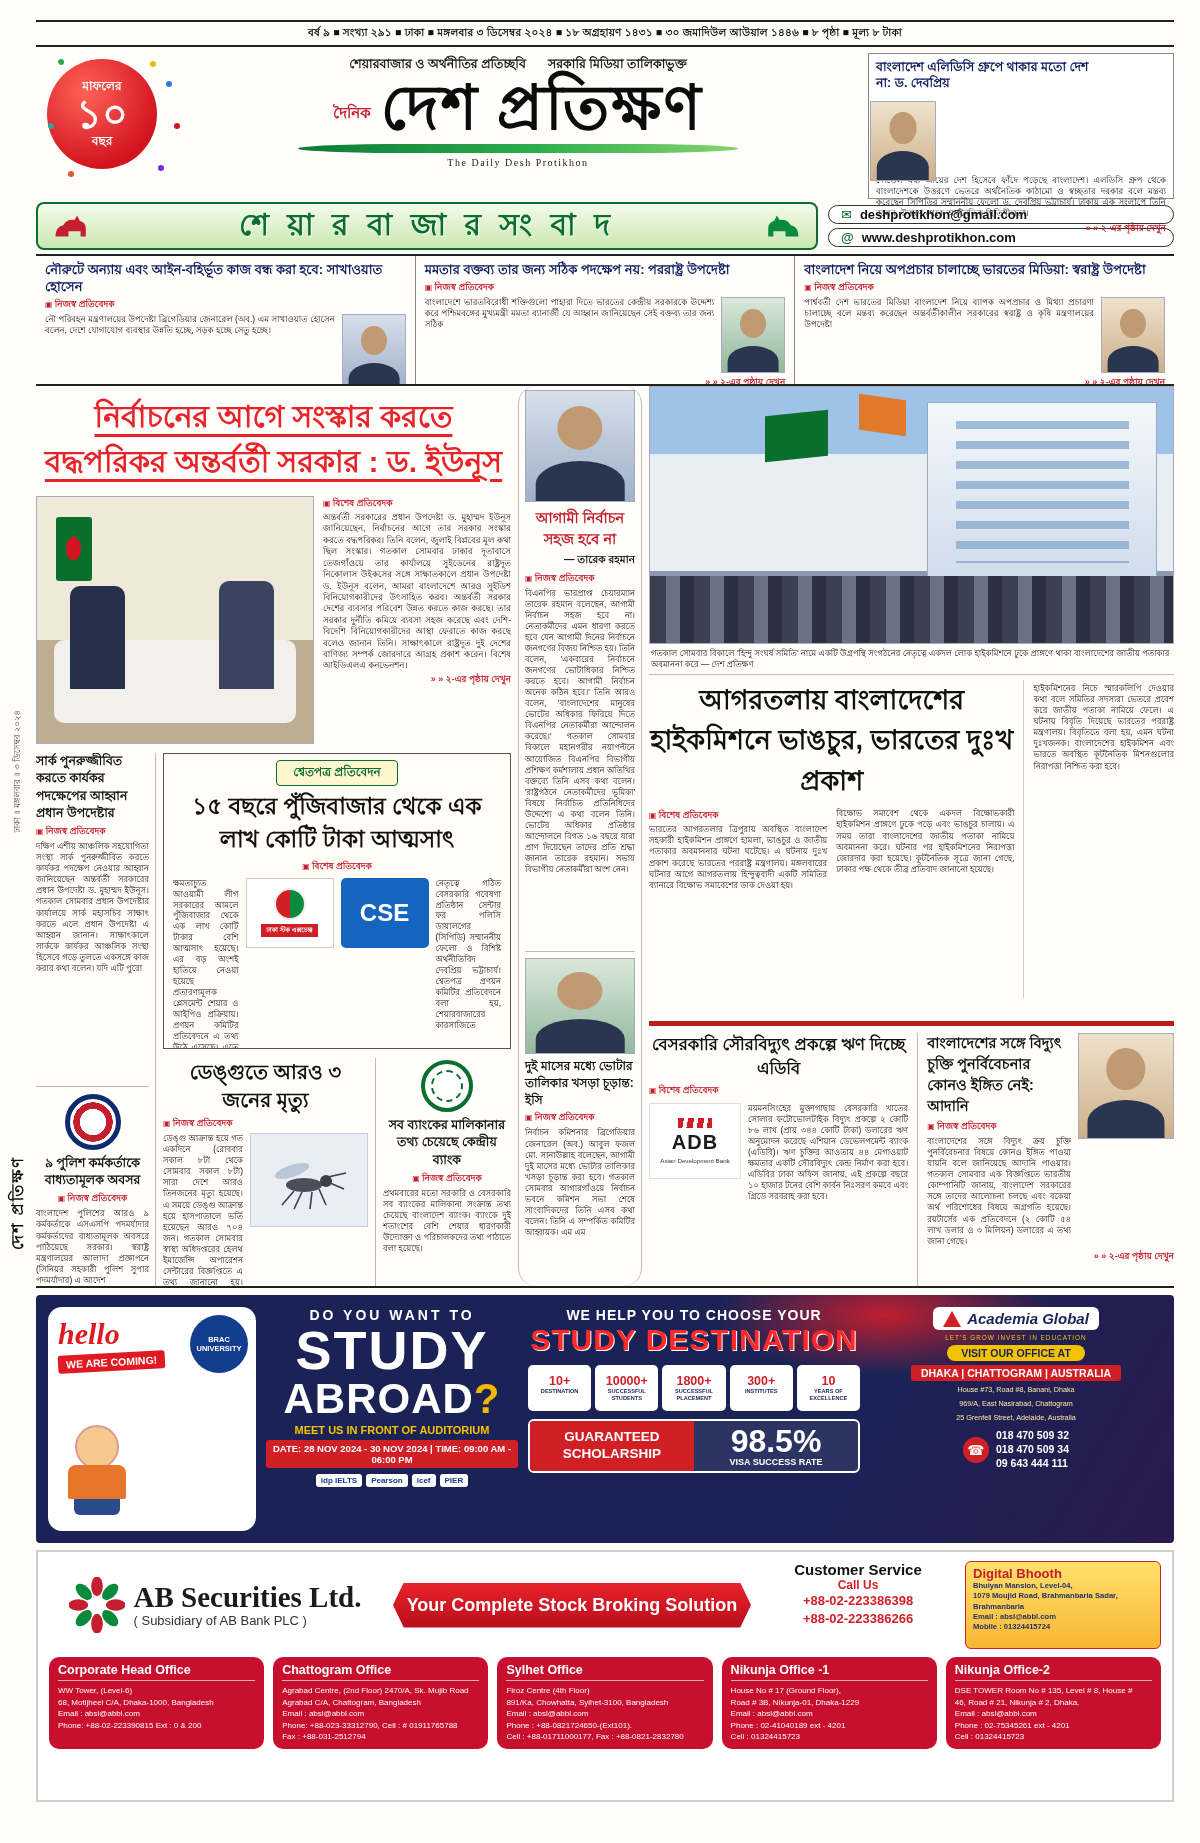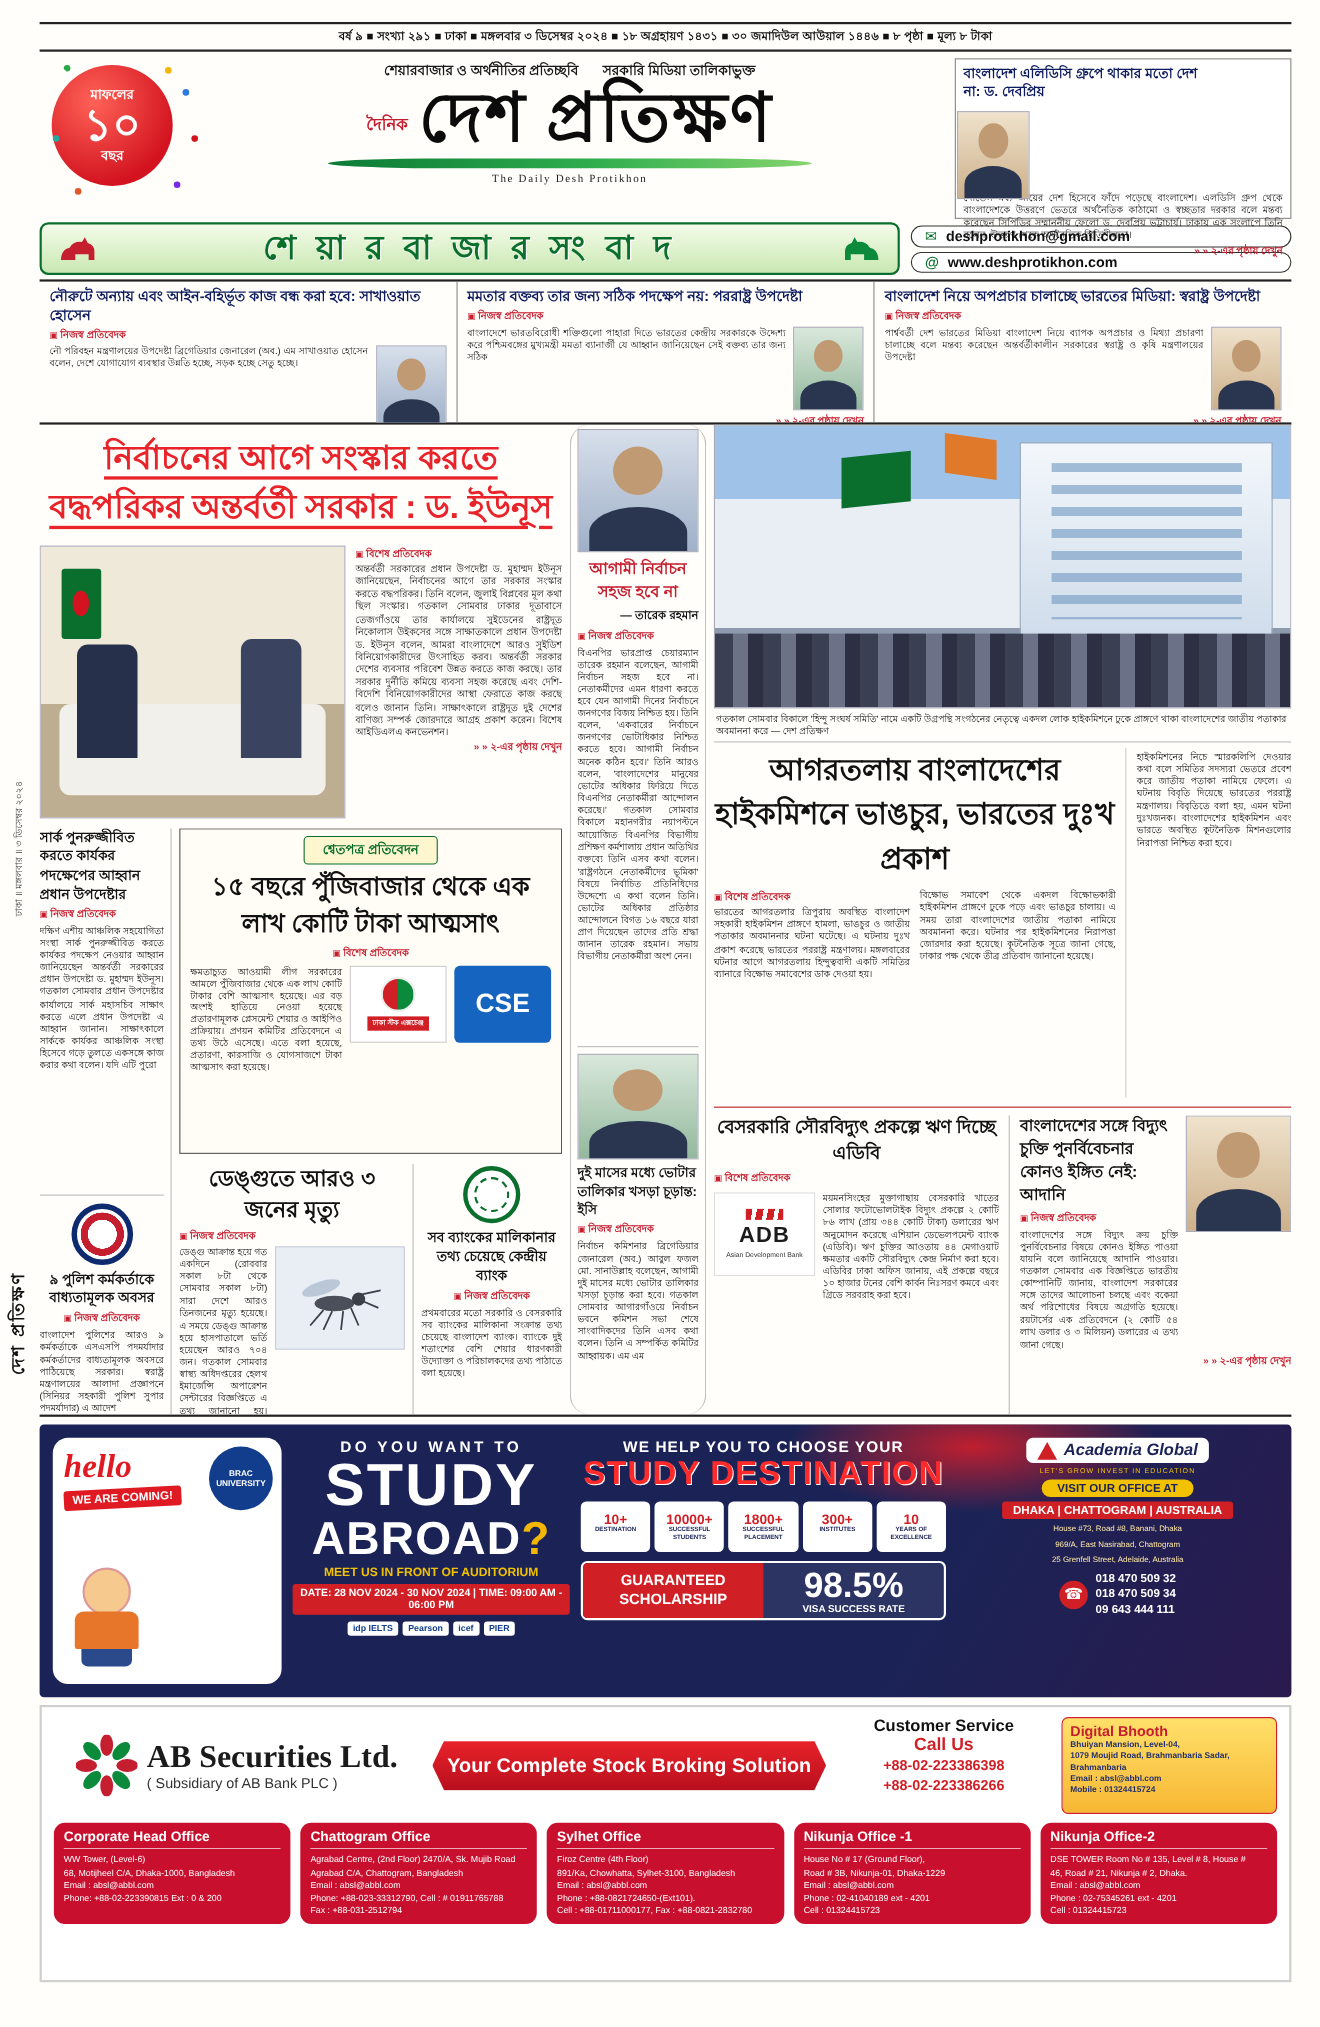--- a/index.html
+++ b/index.html
@@ -121,21 +121,21 @@
   .voter-head { font-size: 12px; font-weight: bold; line-height: 1.4; margin-top: 4px; }
 
   .attack-photo { height: 258px; }
   .attack-cap { font-size: 8.4px; padding: 4px 2px; border-bottom: 1px solid #bbb; line-height: 1.3; }
   .agartala { display: flex; gap: 9px; margin-top: 5px; height: 318px; overflow: hidden; }
   .ag-main { flex: 2.6; }
   .ag-head { font-size: 27px; font-weight: 900; line-height: 1.5; text-align: center; }
   .ag-cols { display: flex; gap: 9px; margin-top: 7px; }
   .ag-col { flex: 1; font-size: 8.4px; line-height: 1.32; }
   .ag-side { flex: 1; font-size: 8.4px; line-height: 1.32; border-left: 1px solid #ccc; padding-left: 9px; padding-top: 3px; overflow: hidden; }
-  .row-ae { display: flex; flex: 1; border-top: 1px solid #b91c1c; margin-top: 8px; padding-top: 7px; overflow: hidden; }
+  .row-ae { display: flex; flex: 1; border-top: 5px solid #b91c1c; margin-top: 23px; padding-top: 7px; overflow: hidden; }
   .adb { flex: 1.05; padding-right: 9px; border-right: 1px solid #bbb; overflow: hidden; }
   .adb-head { font-size: 16.5px; font-weight: 900; text-align: center; line-height: 1.45; }
   .adb-mid { display: flex; gap: 7px; margin-top: 5px; }
   .adb-logo { width: 92px; height: 76px; border: 1px solid #ddd; background: #fff; flex: none; display: flex; flex-direction: column; align-items: center; justify-content: center; gap: 3px; }
   .adb-bars { width: 34px; height: 10px; background: repeating-linear-gradient(100deg, #d11f26 0 6px, #fff 6px 10px); }
   .adb-word { font-weight: 900; font-size: 20px; color: #1b1b1b; letter-spacing: 1px; }
   .adb-cap { font-size: 6.2px; color: #333; text-align: center; }
   .adani { flex: 1; padding-left: 9px; overflow: hidden; }
   .adani-photo { float: right; width: 96px; height: 106px; margin: 0 0 5px 7px; }
   .adani-head { font-size: 14.5px; font-weight: 900; line-height: 1.45; }
@@ -192,21 +192,21 @@
 
   
   .ab-ad { height: 252px; margin-top: 7px; border: 2px solid #cfcfcf; background: #fff; padding: 9px 11px; }
   .ab-top { display: flex; gap: 12px; align-items: stretch; height: 88px; }
   .ab-brand { display: flex; gap: 9px; align-items: center; width: 332px; flex: none; justify-content: center; }
   .ab-name { font-family: "Liberation Serif", serif; font-size: 29px; font-weight: bold; color: #1b1b1b; line-height: 1.05; }
   .ab-sub { font-size: 13px; color: #333; }
   .ab-ribbon { flex: 1; align-self: center; background: linear-gradient(180deg, #e8232a, #b80e1d); color: #fff; font-size: 18px; font-weight: 900; text-align: center; padding: 12px 8px; clip-path: polygon(3% 0, 97% 0, 100% 50%, 97% 100%, 3% 100%, 0 50%); }
   .ab-cs { width: 190px; flex: none; text-align: center; }
   .ab-cs-t { font-size: 15px; font-weight: 900; color: #111; }
-  .ab-cs-c { color: #d11f26; font-weight: bold; font-size: 16px; }
+  .ab-cs-c { color: #d11f26; font-weight: bold; font-size: 12px; }
   .ab-cs-p { color: #d11f26; font-weight: 900; font-size: 13px; line-height: 1.35; }
   .ab-booth { width: 196px; flex: none; background: linear-gradient(180deg, #ffe06a, #f7b733); border: 1.5px solid #d11f26; border-radius: 6px; padding: 4px 7px; }
   .ab-booth-t { color: #c41e2f; font-weight: 900; font-size: 13px; }
   .ab-booth-b { font-size: 7.6px; color: #22306e; line-height: 1.35; font-weight: bold; }
   .ab-offices { display: flex; gap: 9px; margin-top: 8px; }
   .office { flex: 1; background: #c8102e; color: #fff; border-radius: 10px; padding: 6px 9px; overflow: hidden; }
   .office-t { font-weight: 900; font-size: 12.5px; border-bottom: 1.5px solid rgba(255,255,255,.65); padding-bottom: 3px; margin-bottom: 4px; }
   .office-b { font-size: 8px; line-height: 1.45; }
 </style>
 </head>
@@ -340,20 +340,21 @@
               <div class="wp-label">শ্বেতপত্র প্রতিবেদন</div>
               <div class="wp-head">১৫ বছরে পুঁজিবাজার থেকে এক লাখ কোটি টাকা আত্মসাৎ</div>
               <div class="byline" style="text-align:center">বিশেষ প্রতিবেদক</div>
               <div class="wp-mid">
                 <div class="wp-col just">ক্ষমতাচ্যুত আওয়ামী লীগ সরকারের আমলে পুঁজিবাজার থেকে এক লাখ কোটি টাকার বেশি আত্মসাৎ হয়েছে। এর বড় অংশই হাতিয়ে নেওয়া হয়েছে প্রতারণামূলক প্লেসমেন্ট শেয়ার ও আইপিও প্রক্রিয়ায়। প্রণয়ন কমিটির প্রতিবেদনে এ তথ্য উঠে এসেছে। এতে বলা হয়েছে, প্রতারণা, কারসাজি ও যোগসাজশে টাকা আত্মসাৎ করা হয়েছে।</div>
                 <div class="logo-card">
                   <div class="dse-circle"></div>
                   <div class="dse-cap">ঢাকা স্টক এক্সচেঞ্জ</div>
                 </div>
                 <div class="cse-card">CSE</div>
+                <div class="wp-col just">নেতৃত্বে গঠিত বেসরকারি গবেষণা প্রতিষ্ঠান সেন্টার ফর পলিসি ডায়ালগের (সিপিডি) সম্মাননীয় ফেলো ও বিশিষ্ট অর্থনীতিবিদ দেবপ্রিয় ভট্টাচার্য। শ্বেতপত্র প্রণয়ন কমিটির প্রতিবেদনে বলা হয়, শেয়ারবাজারের কারসাজিতে</div>
               </div>
 
             </div>
 
             <div class="row-db">
               <div class="dengue">
                 <div class="dengue-head">ডেঙ্গুতে আরও ৩ জনের মৃত্যু</div>
                 <div class="byline">নিজস্ব প্রতিবেদক</div>
                 <div class="dengue-mid">
                   <div class="small-body just">ডেঙ্গু আক্রান্ত হয়ে গত একদিনে (রোববার সকাল ৮টা থেকে সোমবার সকাল ৮টা) সারা দেশে আরও তিনজনের মৃত্যু হয়েছে। এ সময়ে ডেঙ্গু আক্রান্ত হয়ে হাসপাতালে ভর্তি হয়েছেন আরও ৭০৪ জন। গতকাল সোমবার স্বাস্থ্য অধিদপ্তরের হেলথ ইমার্জেন্সি অপারেশন সেন্টারের বিজ্ঞপ্তিতে এ তথ্য জানানো হয়। বিজ্ঞপ্তিতে আরও বলা হয়, ডেঙ্গুতে হাসপাতালে মোট মৃতের সংখ্যা বিভাগে ৪০ জন, চট্টগ্রাম বিভাগে ৭৫ জন, ঢাকা</div>

